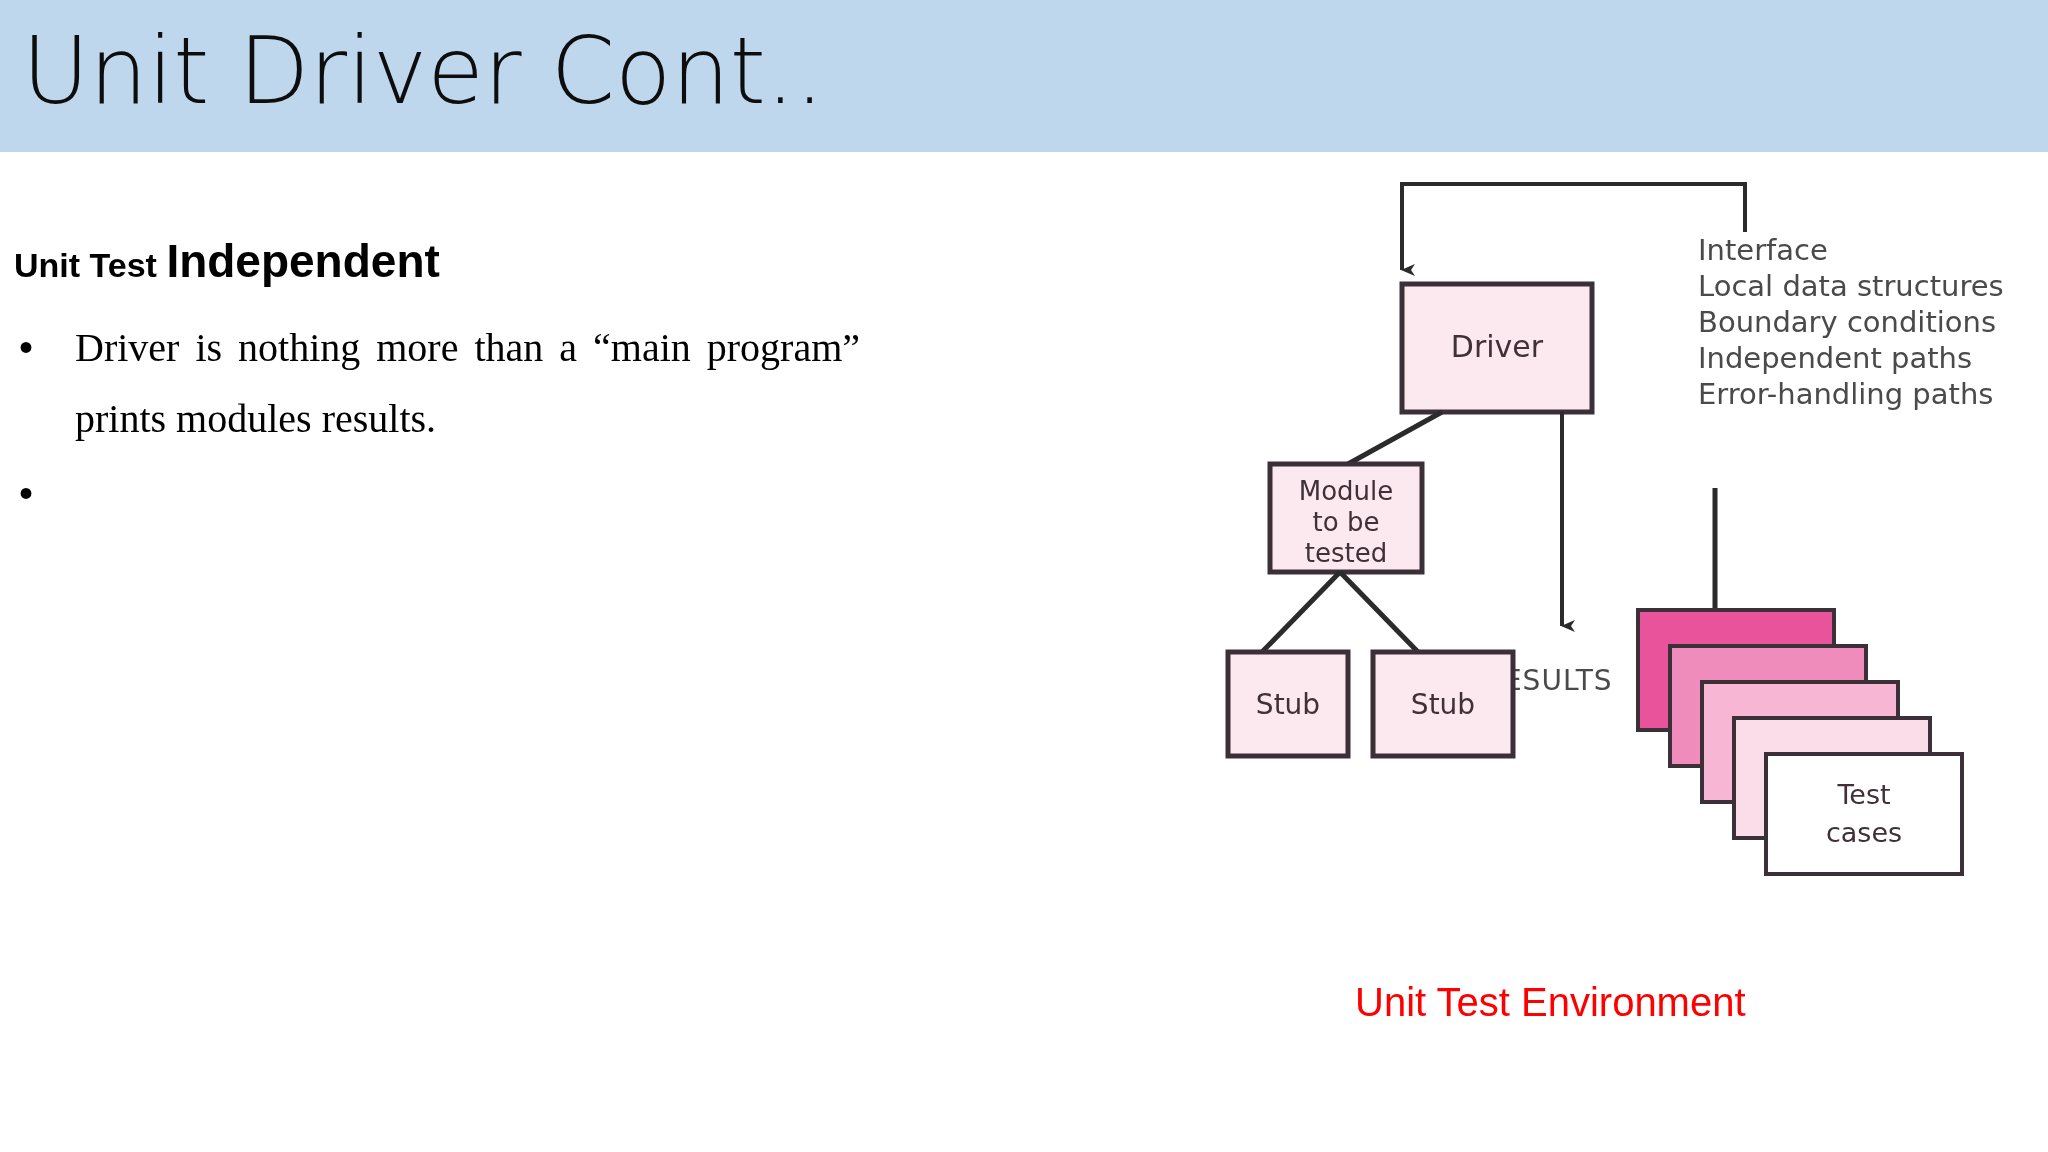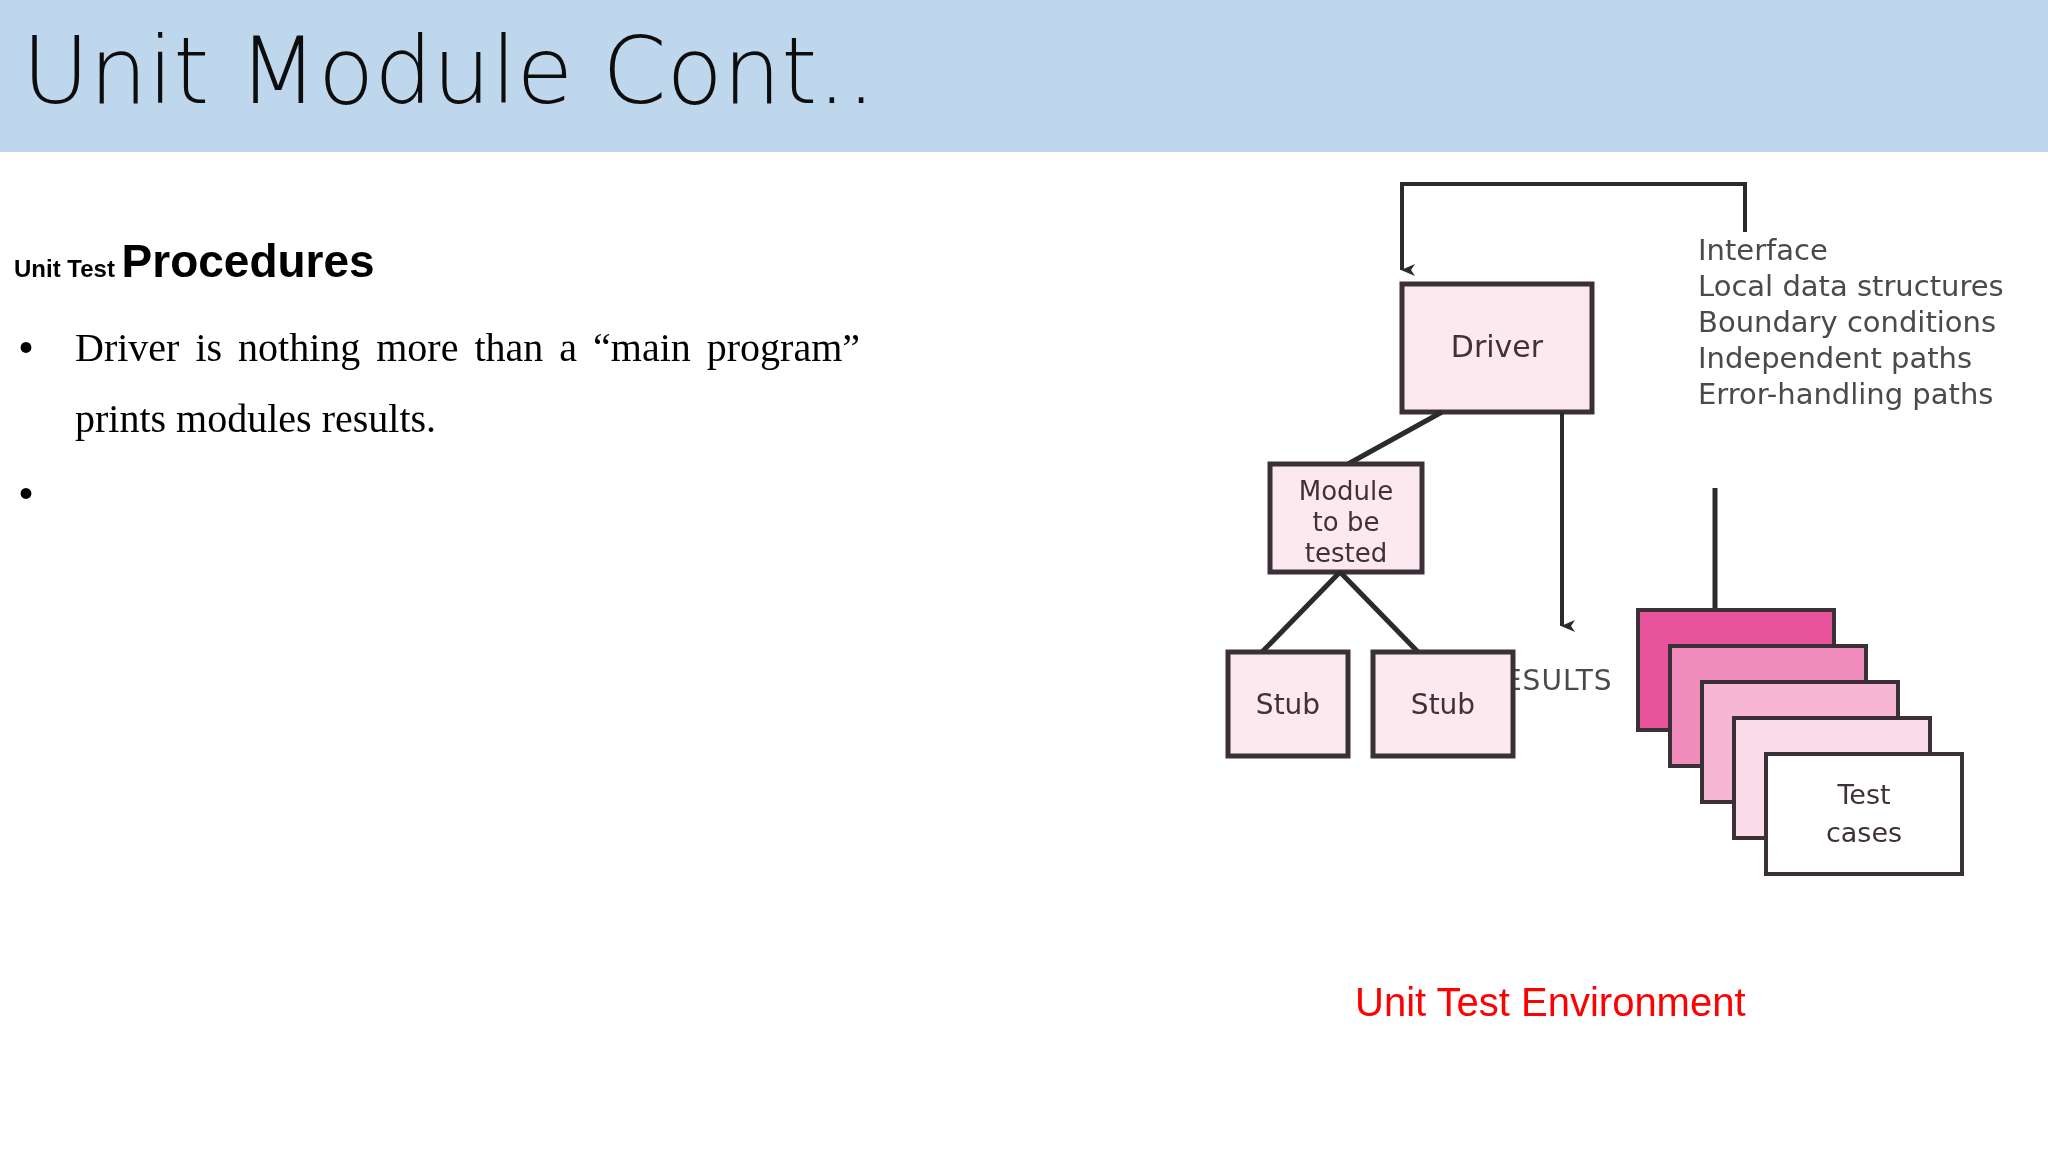--- a/index.html
+++ b/index.html
@@ -54,21 +54,21 @@
   }
   .subhead {
     position: absolute;
     left: 14px;
     top: 82px;
     white-space: nowrap;
   }
   .subhead .sh-small {
     font-family: "Liberation Sans", sans-serif;
     font-weight: bold;
-    font-size: 24px;
+    font-size: 34px;
     color: #000000;
   }
   .subhead .sh-big {
     font-family: "Liberation Sans", sans-serif;
     font-weight: bold;
     font-size: 46px;
     color: #000000;
   }
 
   .bullets {
@@ -140,27 +140,27 @@
     color: #ff0000;
     white-space: nowrap;
   }
 </style>
 </head>
 <body>
 
 <div class="slide">
 
   <div class="title-band" style="background: rgb(191, 215, 236);">
-    <div class="title-text">Unit Module Cont..</div>
+    <div class="title-text">Unit Driver Cont..</div>
   </div>
 
   <div class="body-left">
 
     <div class="subhead">
-      <span class="sh-small">Unit Test </span><span class="sh-big">Procedures</span>
+      <span class="sh-small">Unit Test </span><span class="sh-big">Independent</span>
     </div>
 
     <div class="bullets">
 
       <div class="bullet-row">
         <span class="bullet-dot">•</span>
         <span class="bullet-text">
           <span class="jline">Driver is nothing more than a “main program”</span>
           <span class="jline last">prints modules results.</span>
         </span>

